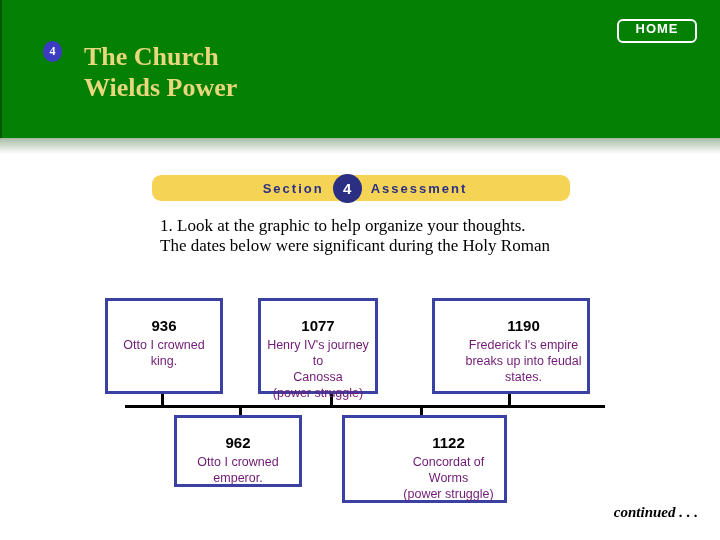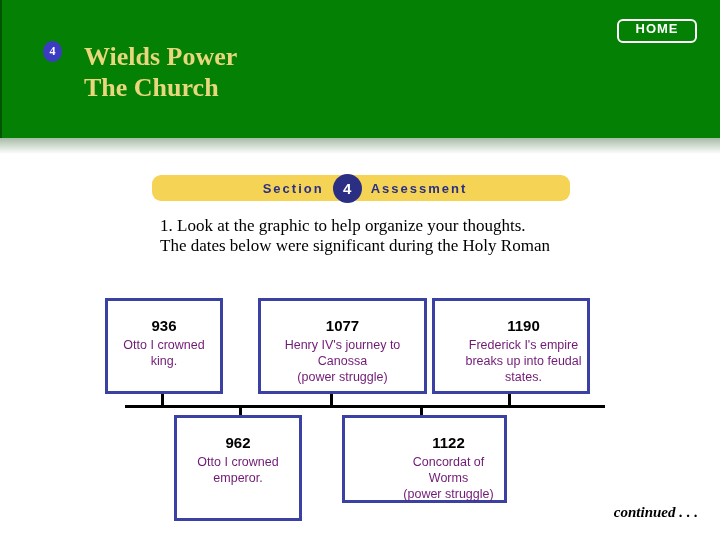--- a/index.html
+++ b/index.html
@@ -119,23 +119,23 @@
   .tick.b1 { left: 239px; top: 408px; height: 10px; }
   .tick.b2 { left: 420px; top: 408px; height: 10px; }
 
   .event-box {
     position: absolute;
     border: 3px solid #3A41A3;
     background: #ffffff;
     text-align: center;
   }
   .event-box.e936  { left: 105px; top: 298px; width: 118px; height: 96px; }
-  .event-box.e1077 { left: 258px; top: 298px; width: 169px; height: 96px; }
+  .event-box.e1077 { left: 258px; top: 298px; width: 120px; height: 96px; }
   .event-box.e1190 { left: 432px; top: 298px; width: 158px; height: 96px; padding-left: 25px; }
-  .event-box.e962  { left: 174px; top: 415px; width: 128px; height: 106px; }
+  .event-box.e962  { left: 174px; top: 415px; width: 128px; height: 72px; }
   .event-box.e1122 { left: 342px; top: 415px; width: 165px; height: 88px; padding-left: 48px; }
 
   .event-year {
     margin-top: 16px;
     font-weight: bold;
     font-size: 15px;
     color: #000000;
   }
   .event-desc {
     margin-top: 3px;
@@ -163,22 +163,22 @@
 <div class="slide">
 
   <div class="header-band"></div>
   <div class="header-fade"></div>
 
   <div class="chapter-badge">
     <span>4</span>
   </div>
 
   <div class="page-title">
+    <div>The Church</div>
     <div>Wields Power</div>
-    <div>The Church</div>
   </div>
 
   <div class="home-button">
     <span>HOME</span>
   </div>
 
   <div class="section-bar">
     <span class="bar-label">Section</span>
     <span class="number-circle">
       <span>4</span>

